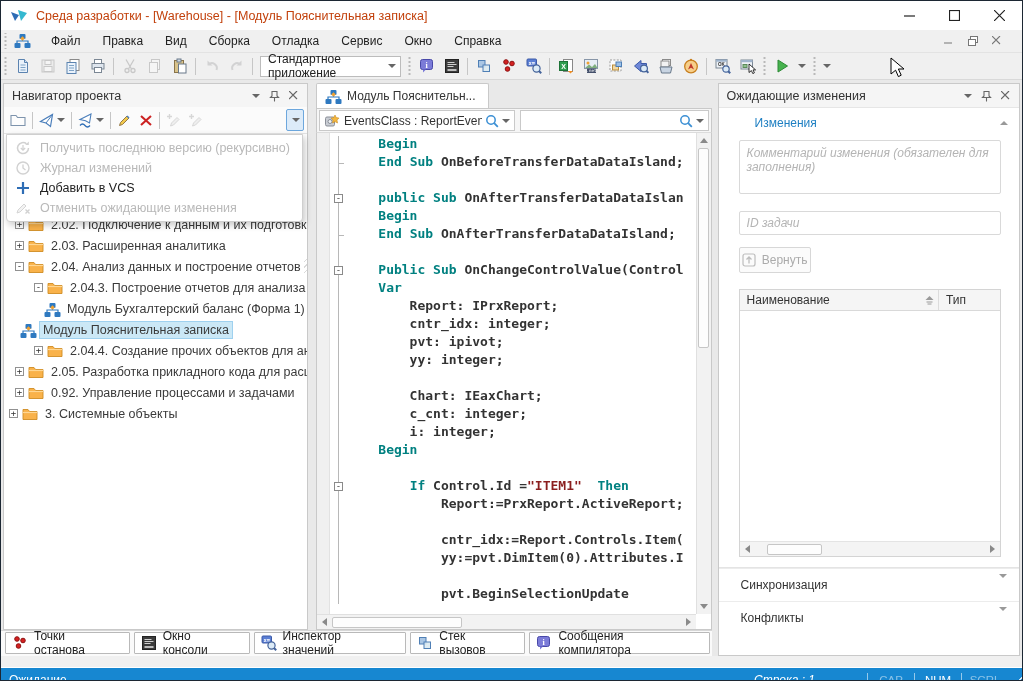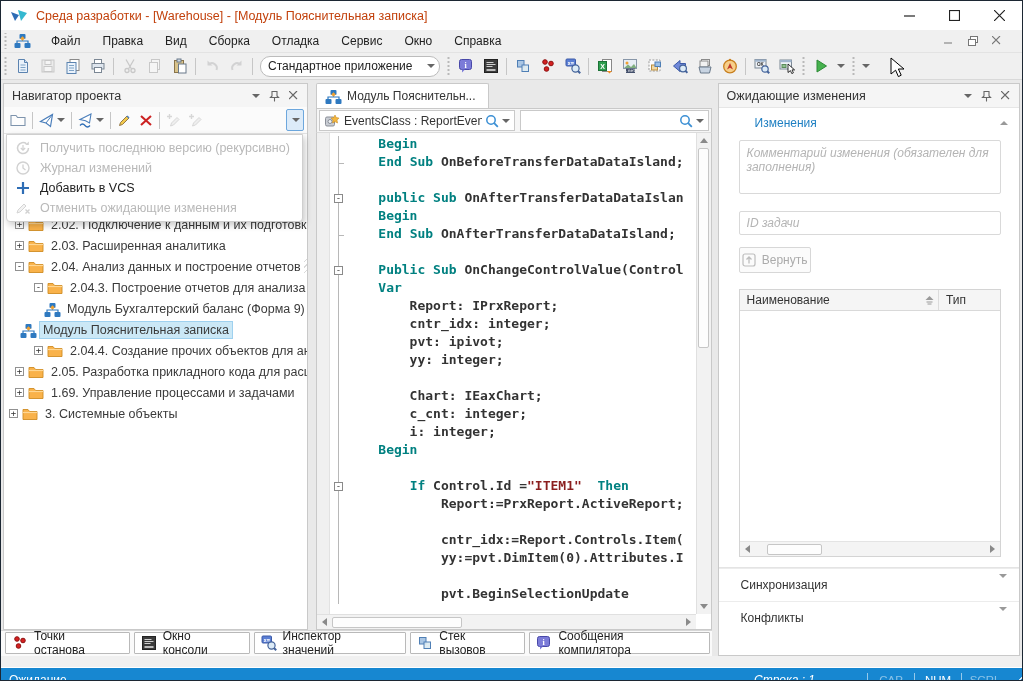--- a/index.html
+++ b/index.html
@@ -25,21 +25,21 @@
   .menu-item { padding:3px 11px; color:#222; }
   .menubar .spacer { flex:1; }
   .mdi-controls { display:flex; margin-right:6px; color:#777; }
   .mdi-btn { width:24px; text-align:center; font-size:11px; }
 
   
   .toolbar { height:27px; background:#f0f0f0; display:flex; align-items:center; border-bottom:1px solid #d9d9d9; }
   .tbtn { width:25px; height:23px; display:flex; align-items:center; justify-content:center; border-radius:2px; }
   .tbtn.disabled { opacity:.38; filter:grayscale(.9); }
   .tsep { width:1px; height:17px; background:#c6c6c6; margin:0 3px; }
-  .tcombo { width:180px; height:21px; background:#fff; border:1px solid #bcbcbc; border-radius:10px;
+  .tcombo { width:141px; height:21px; background:#fff; border:1px solid #bcbcbc; border-radius:0;
             display:flex; align-items:center; padding:0 4px 0 7px; margin:0 4px; }
   .tcombo .val { flex:1; color:#222; }
   .caret-glyph { width:0; height:0; border-left:4px solid transparent; border-right:4px solid transparent; border-top:4px solid #666; }
   .tbtn.caret-only { width:16px; }
 
   
   .main { height:576px; display:flex; background:#e9e9e9; }
   .center-col { width:712px; display:flex; flex-direction:column; }
   .work-row { flex:1; display:flex; min-height:0; }
   .panel { background:#fff; border:1px solid #c9c9c9; }
@@ -639,21 +639,21 @@
               <div class="tree-row" style="padding-left: 40px;">
                 <span class="tree-icon">
                   <svg width="17" height="16" viewBox="0 0 17 16">
                     <rect x="5.5" y="1" width="6" height="5" rx="1" fill="#2e79c0"></rect>
                     <path d="M8.5 6 v2 M3 10 V8 h11 v2" stroke="#2e79c0" fill="none" stroke-width="1.2"></path>
                     <rect x="0.5" y="10" width="6" height="5" rx="1" fill="#2e79c0"></rect>
                     <rect x="10.5" y="10" width="6" height="5" rx="1" fill="#2e79c0"></rect>
                     <rect x="6.9" y="3.9" width="3.2" height="3.2" transform="rotate(45 8.5 5.5)" fill="#f0a132"></rect>
                   </svg>
                 </span>
-                <span class="tree-label">Модуль Бухгалтерский баланс (Форма 9)</span>
+                <span class="tree-label">Модуль Бухгалтерский баланс (Форма 1)</span>
               </div>
               <div class="tree-row selected" style="padding-left: 16px;">
                 <span class="tree-icon">
                   <svg width="17" height="16" viewBox="0 0 17 16">
                     <rect x="5.5" y="1" width="6" height="5" rx="1" fill="#2e79c0"></rect>
                     <path d="M8.5 6 v2 M3 10 V8 h11 v2" stroke="#2e79c0" fill="none" stroke-width="1.2"></path>
                     <rect x="0.5" y="10" width="6" height="5" rx="1" fill="#2e79c0"></rect>
                     <rect x="10.5" y="10" width="6" height="5" rx="1" fill="#2e79c0"></rect>
                     <rect x="6.9" y="3.9" width="3.2" height="3.2" transform="rotate(45 8.5 5.5)" fill="#f0a132"></rect>
                   </svg>
@@ -681,21 +681,21 @@
                 <span class="tree-label">2.05. Разработка прикладного кода для расшир</span>
               </div>
               <div class="tree-row" style="padding-left: 11px;">
                 <span class="expander">+</span>
                 <span class="tree-icon">
                   <svg width="16" height="14" viewBox="0 0 16 14">
                     <path d="M1 2.5 h5 l1.6 2 h7.4 v8 h-14 z" fill="#f9b24a" stroke="#cf8c22" stroke-width="0.9"></path>
                     <path d="M1 5.5 h14" stroke="#ffd793" stroke-width="1.2"></path>
                   </svg>
                 </span>
-                <span class="tree-label">1.69. Управление процессами и задачами</span>
+                <span class="tree-label">0.92. Управление процессами и задачами</span>
               </div>
               <div class="tree-row" style="padding-left: 5px;">
                 <span class="expander">+</span>
                 <span class="tree-icon">
                   <svg width="16" height="14" viewBox="0 0 16 14">
                     <path d="M1 2.5 h5 l1.6 2 h7.4 v8 h-14 z" fill="#f9b24a" stroke="#cf8c22" stroke-width="0.9"></path>
                     <path d="M1 5.5 h14" stroke="#ffd793" stroke-width="1.2"></path>
                   </svg>
                 </span>
                 <span class="tree-label">3. Системные объекты</span>

